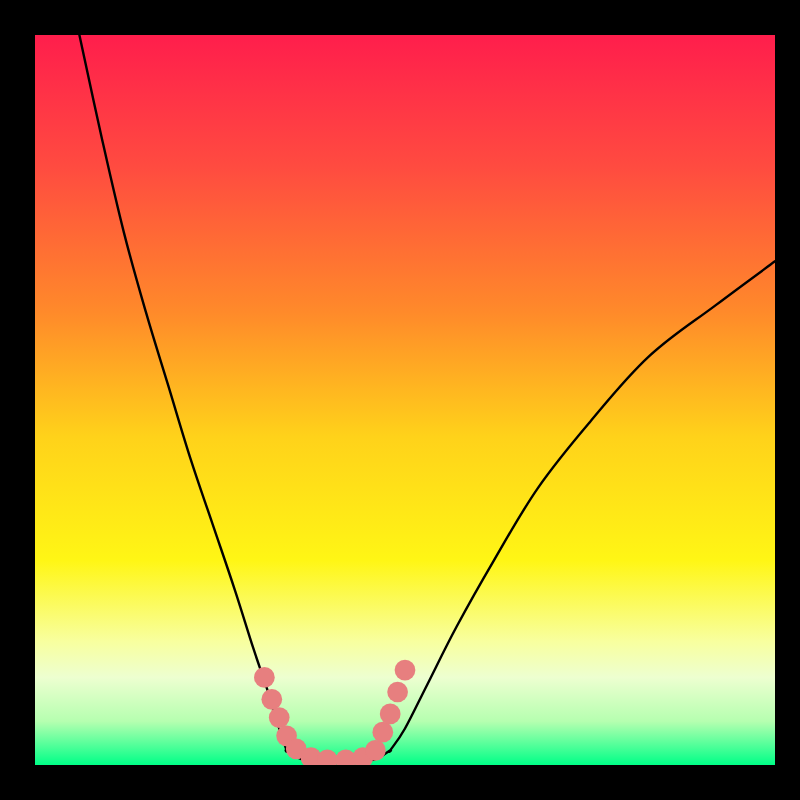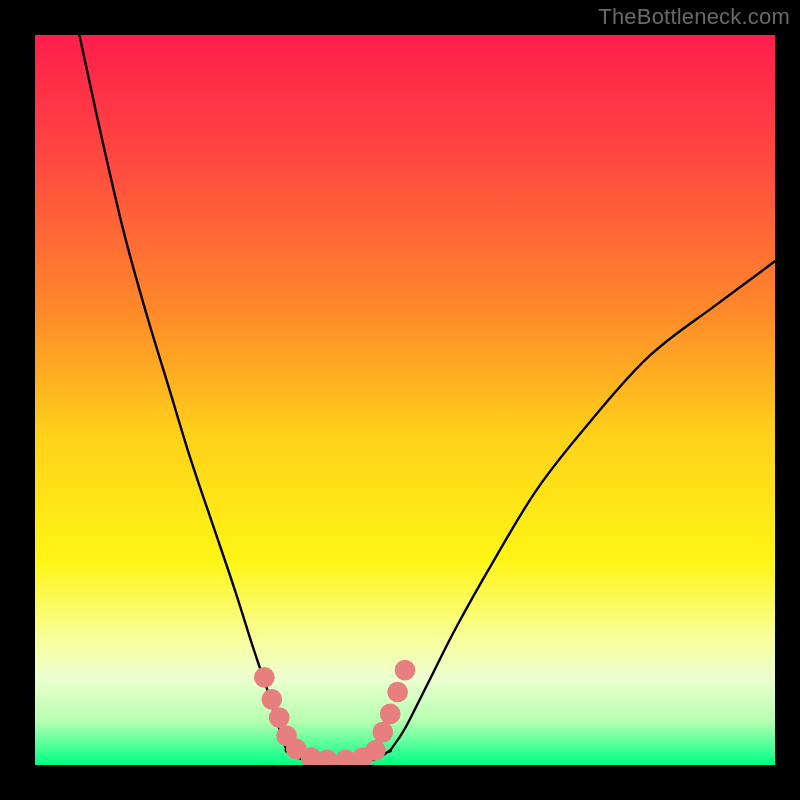--- a/index.html
+++ b/index.html
@@ -35,21 +35,20 @@
     height: 730px;
   }
   svg {
     display: block;
   }
 </style>
 </head>
 <body>
 
 <div class="frame">
-  <div class="watermark">TheBottleneck.com</div>
 
   <div class="plot-area">
     <svg id="chart-svg" width="740" height="730" viewBox="0 0 740 730">
       <defs>
         <linearGradient id="bg-grad" x1="0" y1="0" x2="0" y2="1">
             <stop offset="0%" stop-color="#ff1e4c"></stop>
             <stop offset="18%" stop-color="#ff4b40"></stop>
             <stop offset="38%" stop-color="#ff8a2a"></stop>
             <stop offset="55.00000000000001%" stop-color="#ffd21a"></stop>
             <stop offset="72%" stop-color="#fff615"></stop>

